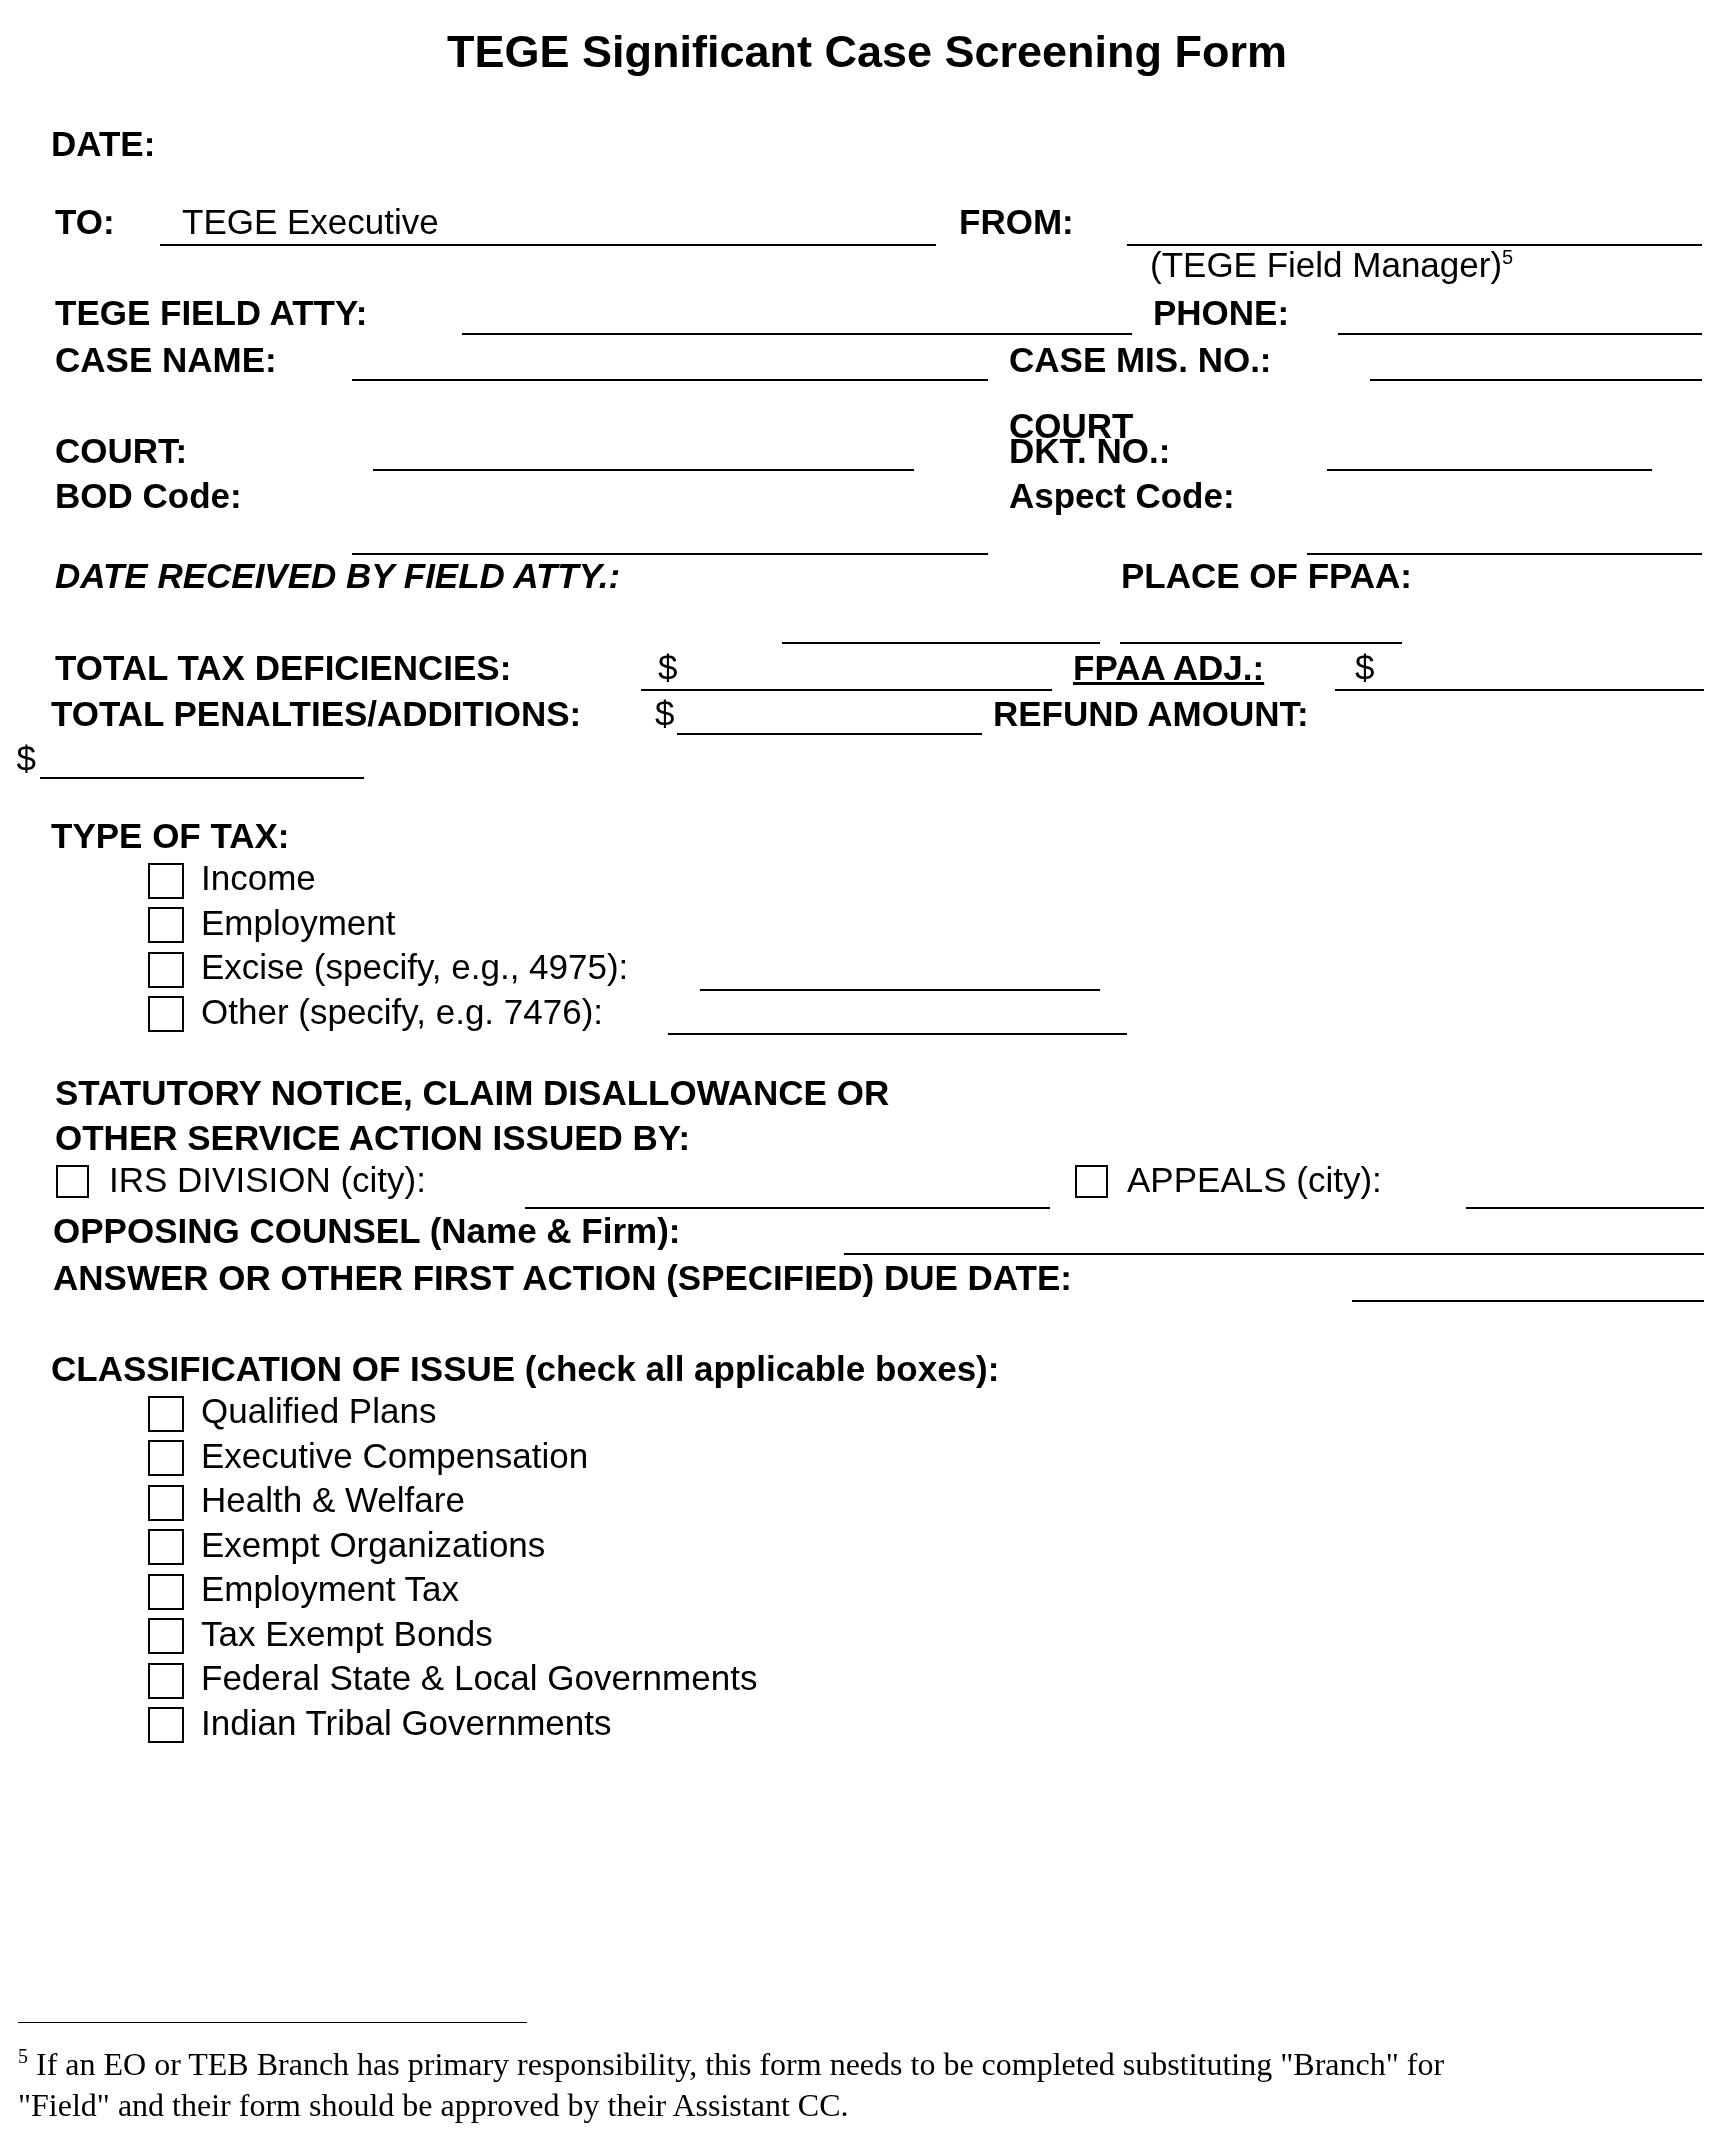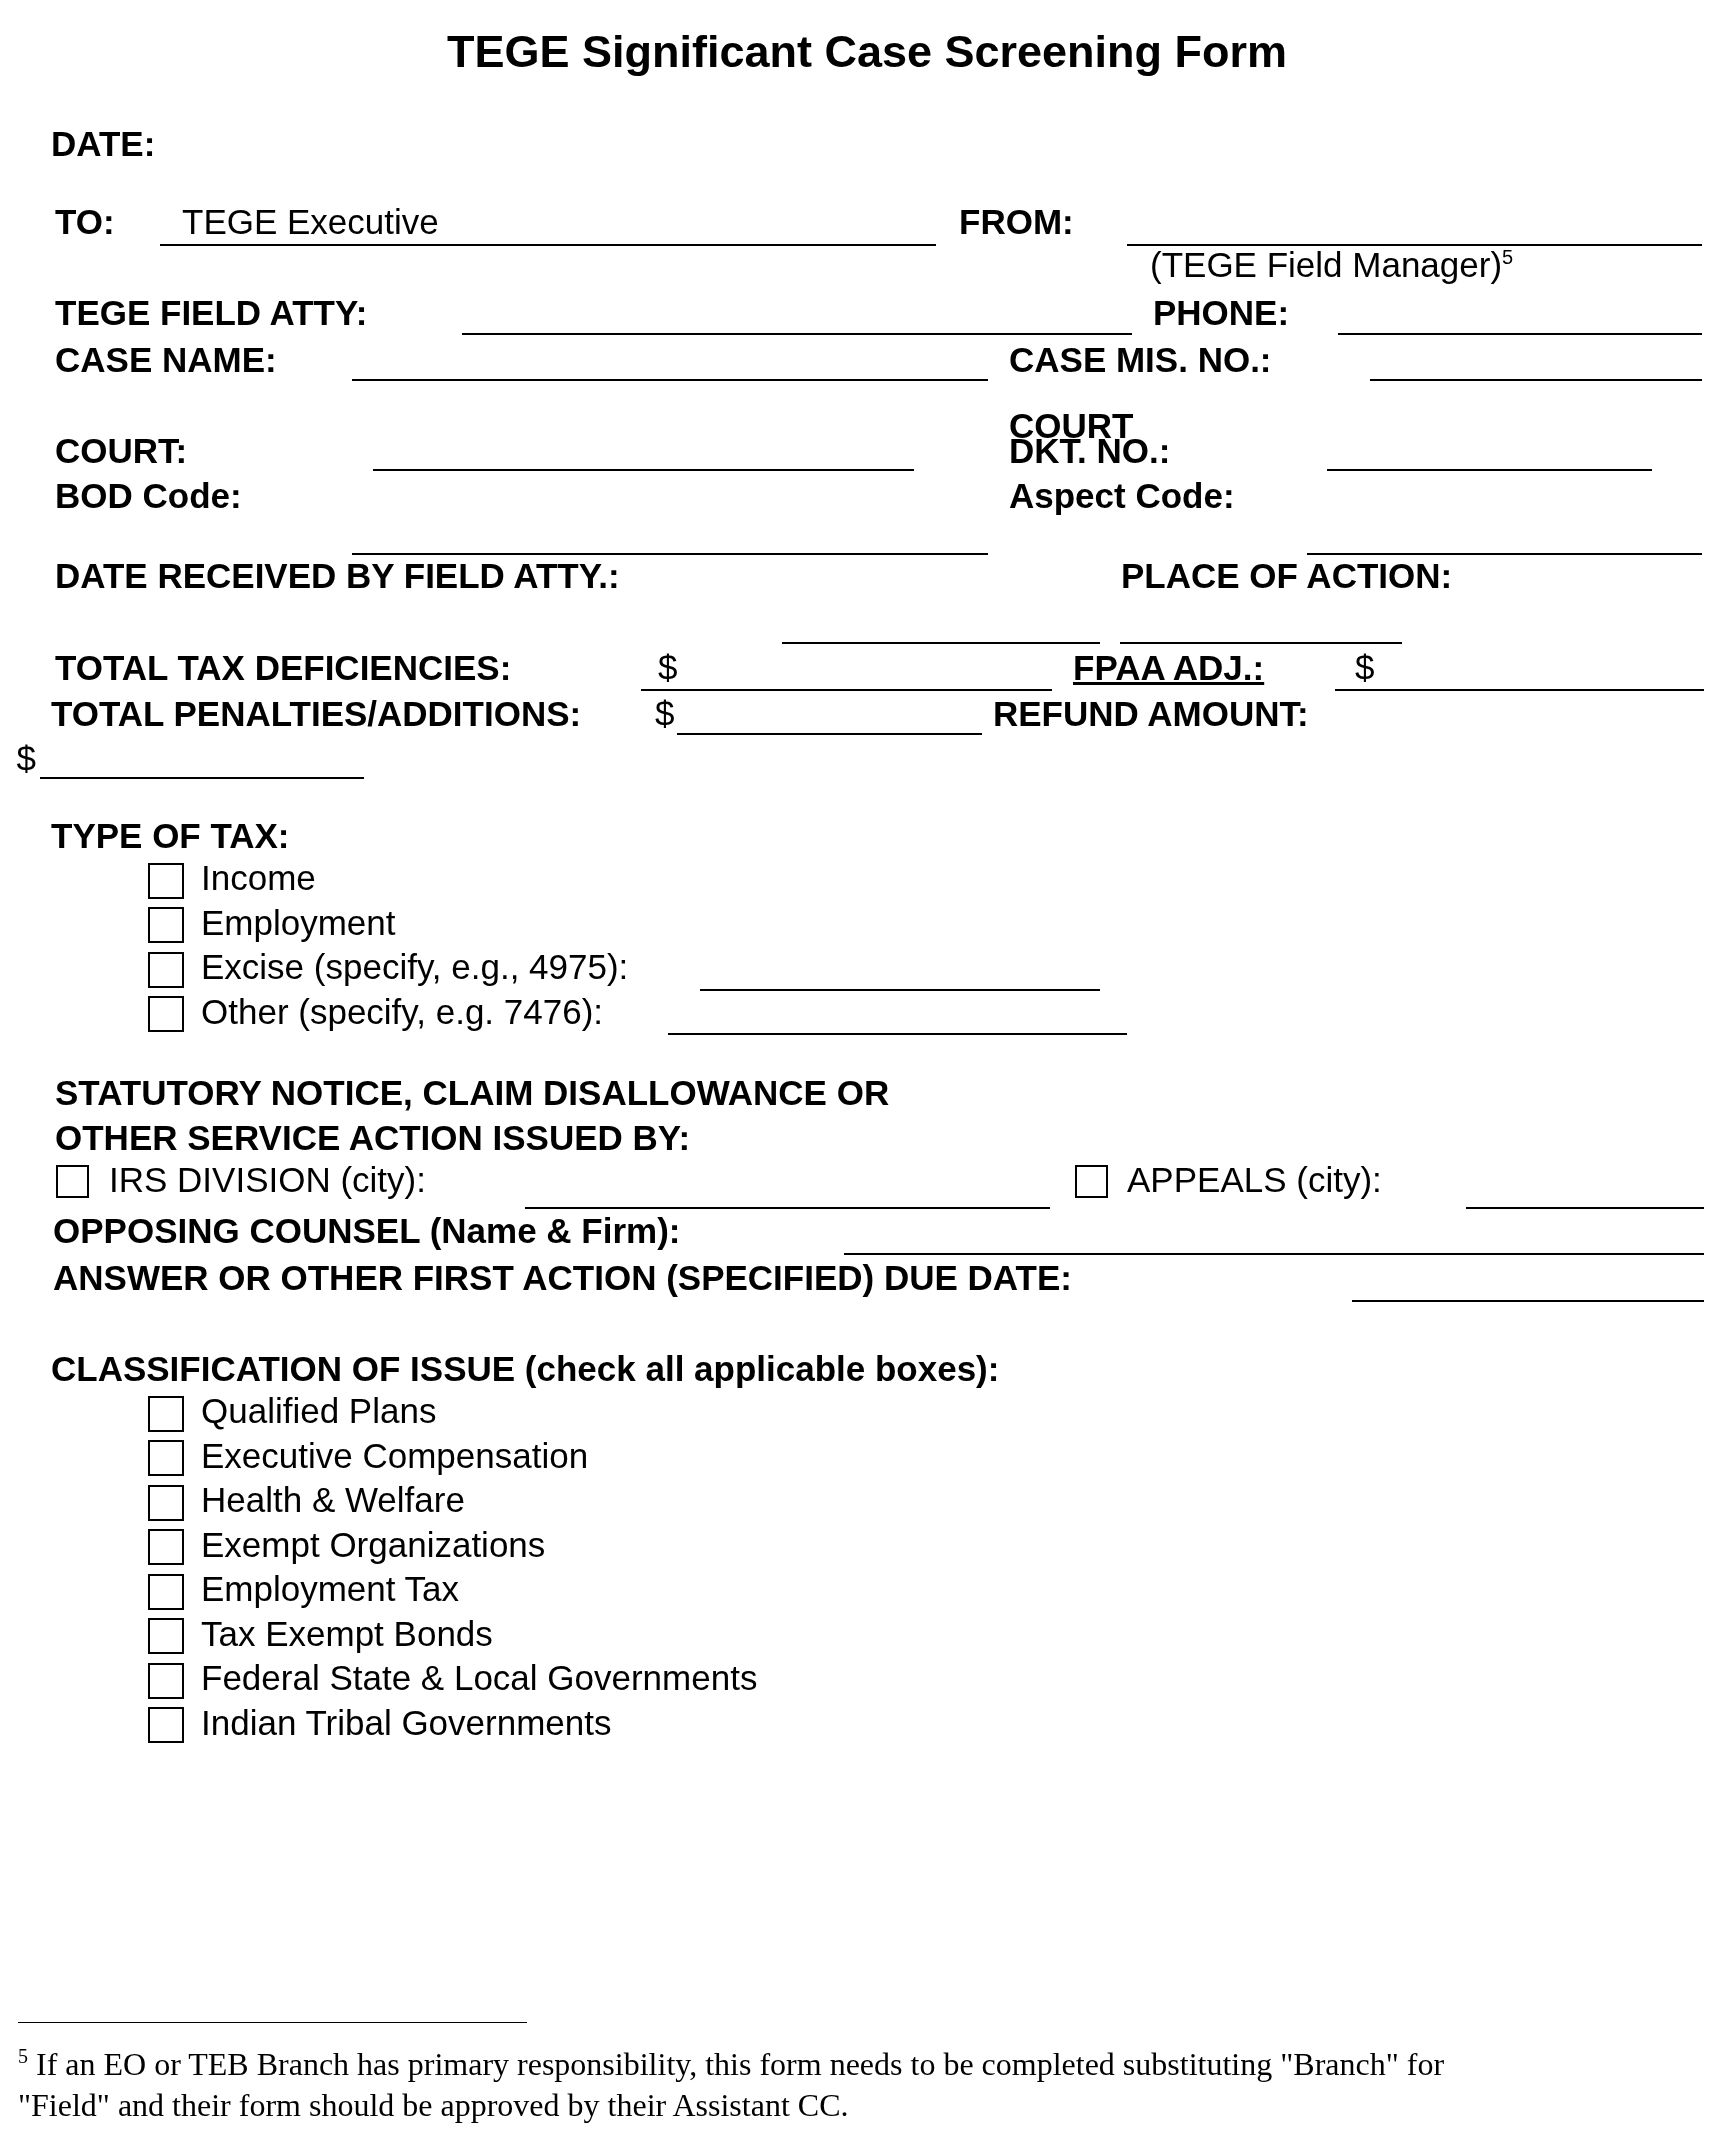--- a/index.html
+++ b/index.html
@@ -41,22 +41,22 @@
 <div class="abs lbl" style="left:55px;top:431px;">COURT:</div>
 <div class="line" style="left:373px;top:469px;width:541px;"></div>
 <div class="abs lbl" style="left:1009px;top:431px;">DKT.  NO.:</div>
 <div class="line" style="left:1327px;top:469px;width:325px;"></div>
 
 <div class="abs lbl" style="left:55px;top:476px;">BOD Code:</div>
 <div class="abs lbl" style="left:1009px;top:476px;">Aspect Code:</div>
 <div class="line" style="left:352px;top:553px;width:636px;"></div>
 <div class="line" style="left:1307px;top:553px;width:395px;"></div>
 
-<div class="abs lbl" style="left:55px;top:556px;">DATE RECEIVED BY FIELD ATTY.:</div>
-<div class="abs lbl" style="left:1121px;top:556px;">PLACE OF ACTION:</div>
+<div class="abs lbl" style="left:55px;top:556px;font-style:italic;">DATE RECEIVED BY FIELD ATTY.:</div>
+<div class="abs lbl" style="left:1121px;top:556px;">PLACE OF FPAA:</div>
 <div class="line" style="left:782px;top:642px;width:318px;"></div>
 <div class="line" style="left:1120px;top:642px;width:282px;"></div>
 
 <div class="abs lbl" style="left:55px;top:648px;">TOTAL TAX DEFICIENCIES:</div>
 <div class="abs txt" style="left:658px;top:648px;">$</div>
 <div class="line" style="left:641px;top:689px;width:411px;"></div>
 <div class="abs lbl" style="left:1073px;top:648px;text-decoration:underline;">FPAA ADJ.:</div>
 <div class="abs txt" style="left:1355px;top:648px;">$</div>
 <div class="line" style="left:1335px;top:689px;width:369px;"></div>
 

